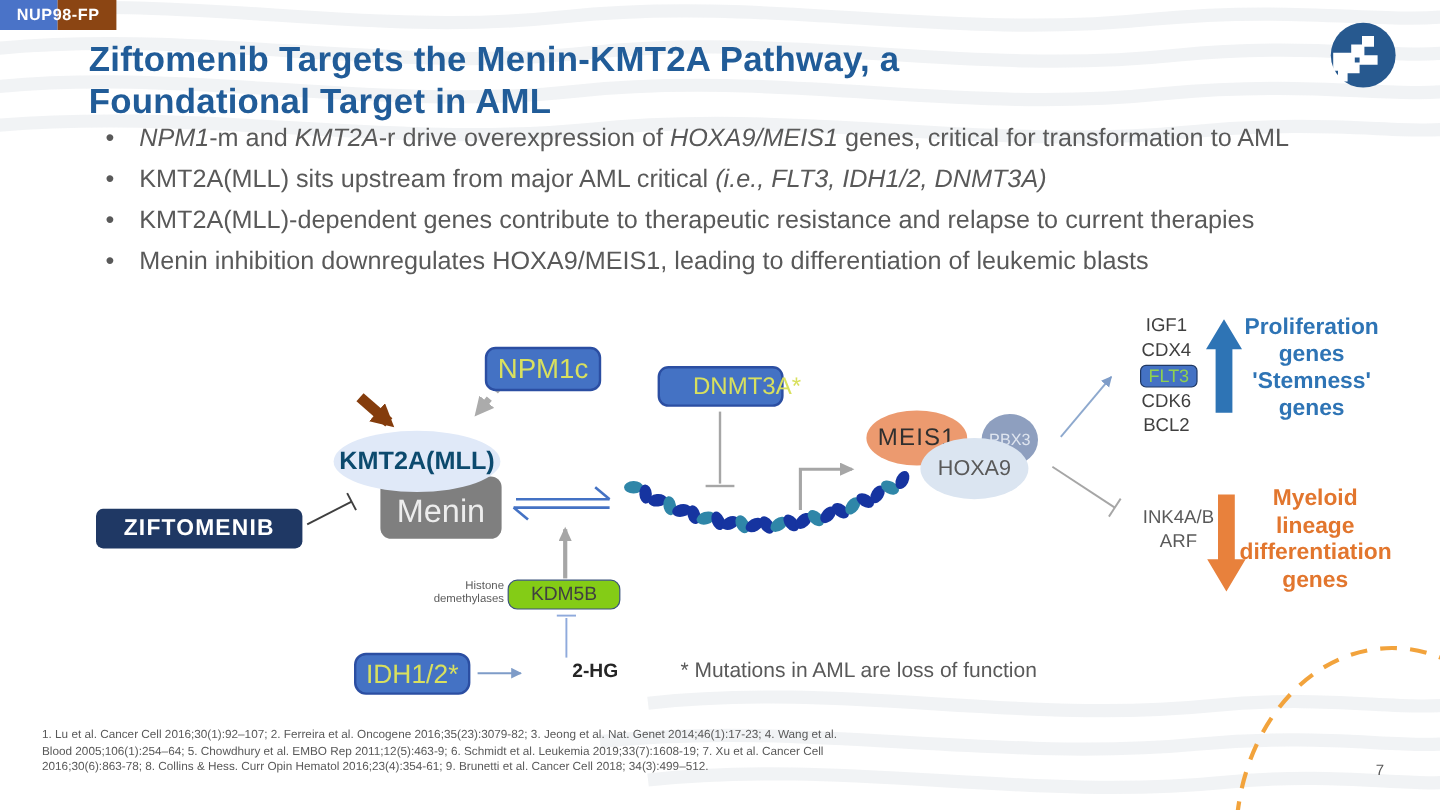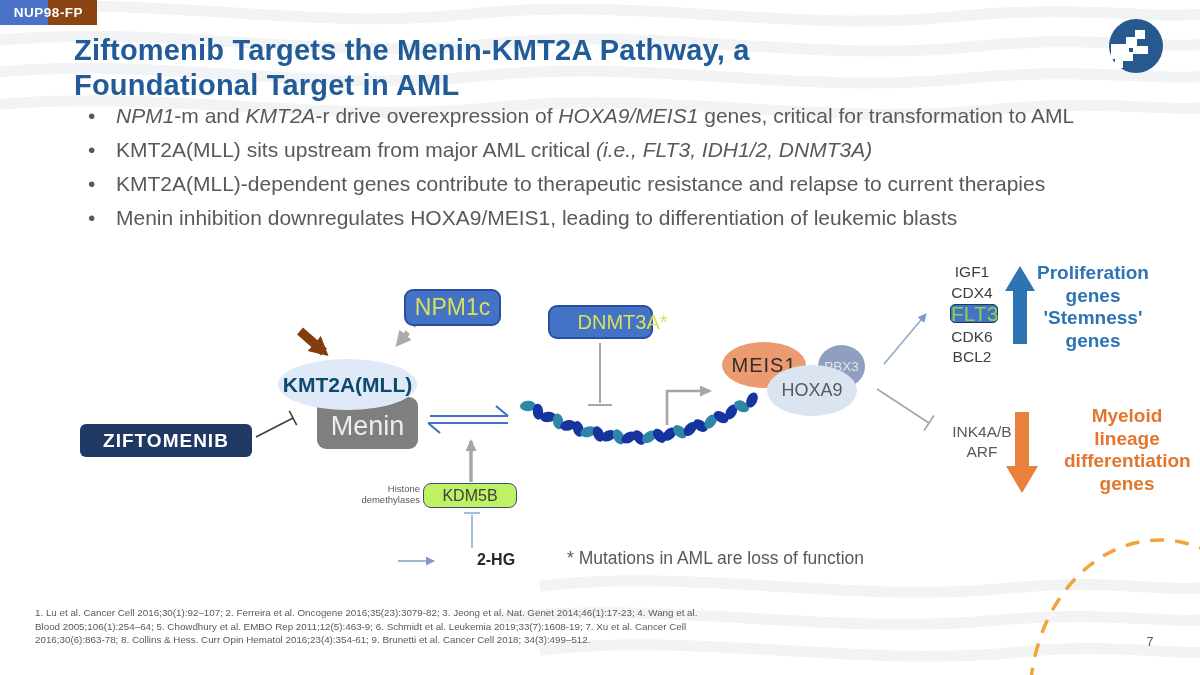--- a/index.html
+++ b/index.html
@@ -34,33 +34,33 @@
   .menin{left:317px;top:397px;width:101px;height:52px;background:#7F7F7F;border-radius:9px;
          color:#EDEDED;font-size:27px;font-weight:400;z-index:4;padding-top:6px;}
   .zift{left:80px;top:424px;width:172px;height:33px;background:#1F3864;border-radius:6px;
          color:#ffffff;font-size:19px;font-weight:bold;letter-spacing:1px;z-index:4;}
   .meis1{left:722px;top:342px;width:84px;height:46px;background:#EC9A6F;border-radius:50%;
          color:#2F2F2F;font-size:20px;letter-spacing:1px;z-index:5;}
   .pbx3{left:818px;top:345px;width:47px;height:43px;background:#8E9FBF;border-radius:50%;
          color:#DFE5EF;font-size:13.5px;z-index:4;}
   .hoxa9{left:767px;top:365px;width:90px;height:51px;background:#DBE5F1;border-radius:50%;
          color:#595959;font-size:18px;z-index:6;}
-  .kdm5b{left:423px;top:483px;width:94px;height:25px;background:#bef264;border:1.5px solid #3B537A;border-radius:8px;
+  .kdm5b{left:423px;top:483px;width:94px;height:25px;background:#84cc16;border:1.5px solid #3B537A;border-radius:8px;
          color:#404040;font-size:16px;z-index:4;}
 
   .genes-up{position:absolute;left:938px;top:262px;width:68px;text-align:center;font-size:15.5px;color:#3F3F3F;
          line-height:20.5px;z-index:4;}
   .flt3-box{display:inline-block;width:46px;background:#4472C4;border:1.5px solid #1F3864;border-radius:5px;
-         color:#8FD14F;font-size:21px;line-height:17px;margin:1px 12px;}
+         color:#8FD14F;font-size:15px;line-height:17px;margin:1px 12px;}
   .prolif{position:absolute;left:1036px;top:262px;width:114px;text-align:center;font-size:19px;font-weight:bold;
          color:#2E74B5;line-height:22.5px;white-space:pre-line;z-index:4;}
   .genes-down{position:absolute;left:948px;top:422px;width:68px;text-align:center;font-size:15.5px;color:#595959;
          line-height:20px;white-space:pre-line;z-index:4;}
   .myeloid{position:absolute;left:1033px;top:405px;width:126px;text-align:center;font-size:19px;font-weight:bold;
-         color:#E2762E;line-height:22.5px;white-space:pre-line;z-index:4;margin-left:31px;}
+         color:#E2762E;line-height:22.5px;white-space:pre-line;z-index:4;}
   .histone{position:absolute;left:338px;top:484px;width:82px;text-align:right;font-size:9.5px;color:#595959;
          line-height:10.5px;white-space:pre-line;z-index:4;}
   .two-hg{position:absolute;left:470px;top:551px;width:52px;text-align:center;font-size:16px;font-weight:bold;
          color:#262626;z-index:4;}
   .mut-note{position:absolute;left:567px;top:548px;font-size:17.5px;color:#595959;z-index:4;}
 
   .refs{position:absolute;left:35px;top:606px;width:810px;font-size:9.8px;color:#595959;line-height:13.5px;
         white-space:pre-line;z-index:3;}
   .pagenum{position:absolute;left:1138px;top:635px;width:24px;text-align:center;font-size:12.5px;color:#595959;z-index:3;}
   .logo{position:absolute;left:1103px;top:13px;z-index:3;}
@@ -229,20 +229,21 @@
   <div class="genes-down">INK4A/B
 ARF</div>
   <div class="myeloid">Myeloid
 lineage
 differentiation
 genes</div>
 
   <div class="histone">Histone
 demethylases</div>
   <div class="node kdm5b">KDM5B</div>
+  <div class="node idh">IDH1/2*</div>
   <div class="two-hg">2-HG</div>
   <div class="mut-note">* Mutations in AML are loss of function</div>
 
   <div class="refs">1. Lu et al. Cancer Cell 2016;30(1):92–107;  2. Ferreira et al. Oncogene 2016;35(23):3079-82;  3. Jeong et al. Nat. Genet 2014;46(1):17-23;  4. Wang et al.
 Blood 2005;106(1):254–64;  5. Chowdhury et al. EMBO Rep 2011;12(5):463-9;  6. Schmidt et al. Leukemia 2019;33(7):1608-19;  7. Xu et al. Cancer Cell
 2016;30(6):863-78;  8. Collins &amp; Hess. Curr Opin Hematol 2016;23(4):354-61;  9. Brunetti et al. Cancer Cell 2018; 34(3):499–512.</div>
   <div class="pagenum">7</div>
 
 </div>
 

